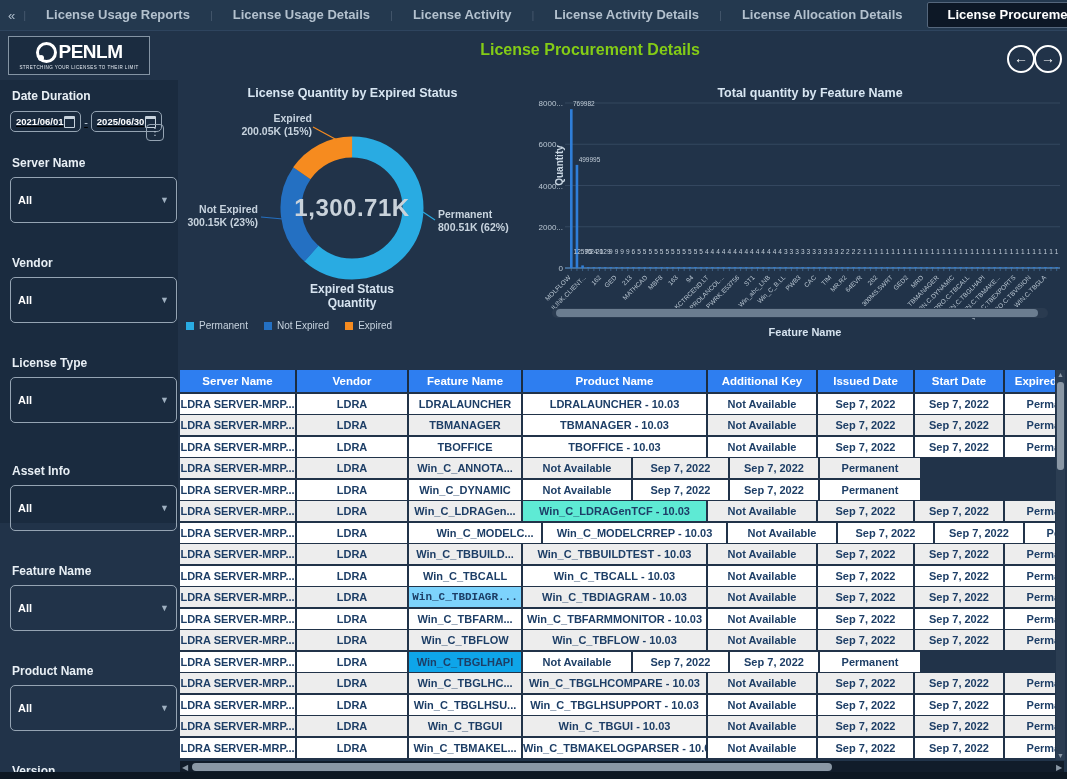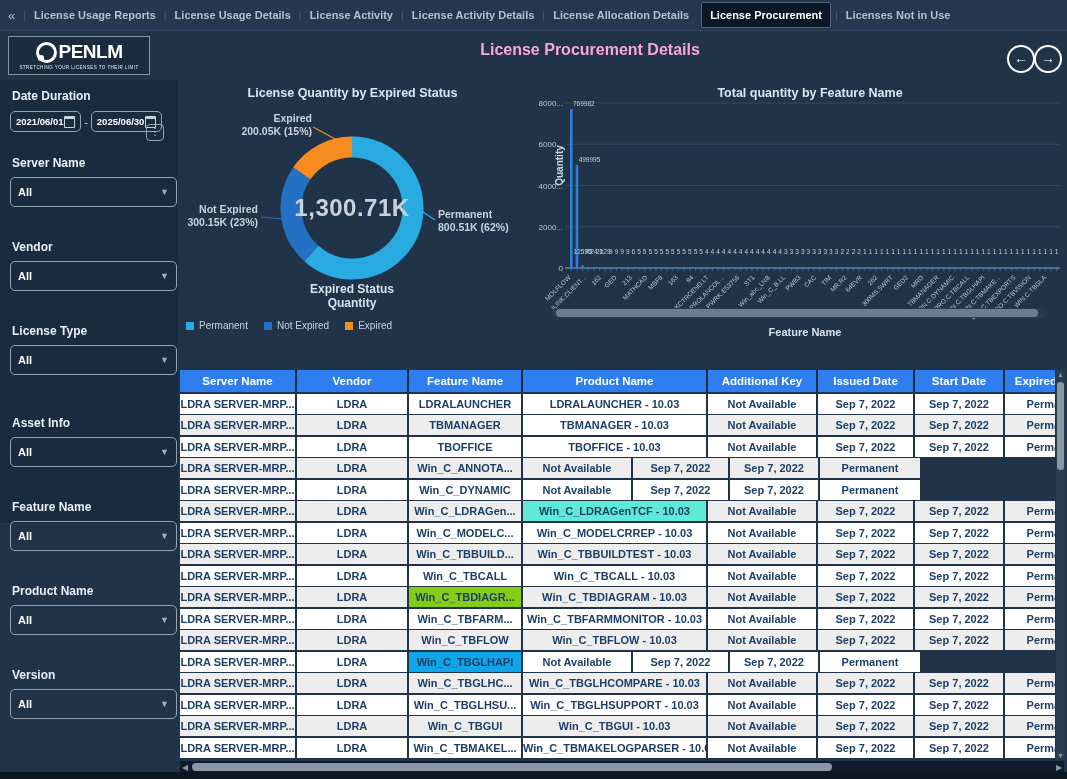--- a/index.html
+++ b/index.html
@@ -2,54 +2,54 @@
 <html><head>
 <meta charset="utf-8">
 <style>
   html,body{margin:0;padding:0;background:#16202e;font-family:"Liberation Sans",sans-serif;}
   .stage{position:relative;width:1067px;height:779px;background:#213349;overflow:hidden;}
 
   
   .tabbar{position:absolute;left:0;top:0;width:1067px;height:30px;background:#24394f;
     display:flex;align-items:center;border-bottom:1px solid #2e445e;white-space:nowrap;overflow:hidden;}
   .tab-collapse,.tab-overflow{color:#aebdcb;font-size:13px;padding:0 8px;cursor:pointer;flex:0 0 auto;}
-  .tab{color:#b3c1ce;font-size:11px;font-weight:600;padding:0 8px;line-height:24px;cursor:pointer;flex:0 0 auto;}
+  .tab{color:#b3c1ce;font-size:13px;font-weight:600;padding:0 20px;line-height:24px;cursor:pointer;flex:0 0 auto;}
   .tab.active{background:#0d1826;color:#ffffff;font-weight:700;border:1px solid #55677c;border-radius:2px;margin:0 4px;}
   .tab-div{color:#46586e;font-size:11px;flex:0 0 auto;}
 
   
   .header{position:absolute;left:0;top:31px;width:1067px;height:49px;background:#213349;}
   .logo{position:absolute;left:8px;top:5px;width:140px;height:37px;background:#1b2c40;
     border:1px solid #8494a4;display:flex;flex-direction:column;align-items:center;justify-content:center;cursor:pointer;}
   .logo-row{display:flex;align-items:center;gap:1px;color:#fff;font-size:19px;font-weight:700;letter-spacing:-0.5px;line-height:18px;}
   .logo-o{display:inline-block;width:15px;height:15px;border:3px solid #fff;border-radius:50%;position:relative;margin-right:1px;}
   .logo-o::after{content:"";position:absolute;left:-1px;bottom:-1px;width:6px;height:6px;background:#fff;border-radius:50%;}
   .tagline{color:#e8eef4;font-size:4.5px;letter-spacing:.45px;margin-top:2px;}
-  .page-title{position:absolute;left:300px;top:10px;width:580px;text-align:center;color:#f9a8d4;
+  .page-title{position:absolute;left:300px;top:10px;width:580px;text-align:center;color:#84cc16;
     font-size:16px;font-weight:700;}
   .nav-circle{position:absolute;top:14px;width:24px;height:24px;border:2px solid #fff;border-radius:50%;
     color:#fff;font-size:14px;line-height:22px;text-align:center;cursor:pointer;font-weight:700;}
   .nav-circle.prev{left:1007px;}
   .nav-circle.next{left:1034px;}
 
   
   .sidebar{position:absolute;left:0;top:80px;width:178px;height:443px;background:#1a2b3f;}
   .flabel{color:#e8eff5;font-size:12px;font-weight:700;margin:0 0 0 12px;}
-  .date-row{display:flex;align-items:center;margin:8px 16px 0 10px;}
+  .date-row{display:flex;align-items:center;margin:8px 16px 0 10px;text-decoration:underline;}
   .date-box{width:70px;height:19px;border:1px solid #95a4b3;border-radius:5px;display:flex;align-items:center;
     justify-content:space-between;padding:0 5px;cursor:pointer;}
   .date-box span.dval{color:#fff;font-size:9.5px;font-weight:700;}
   .cal{display:inline-block;width:9px;height:8px;border:1px solid #c7d2dc;border-top:3px solid #c7d2dc;border-radius:1px;}
   .dash{color:#cdd8e2;margin:0 3px;font-size:11px;}
   .more-btn{position:absolute;left:146px;top:44px;width:16px;height:15px;border:1px solid #95a4b3;border-radius:4px;
     color:#c6d2de;font-size:10px;line-height:14px;text-align:center;cursor:pointer;}
   .fgroup{margin-top:0;}
   .fgroup .flabel{display:block;}
   .dropdown{width:151px;height:20px;margin:7px 0 0 10px;border:1px solid #95a4b3;border-radius:5px;
-    display:flex;align-items:center;justify-content:space-between;padding:4px 7px;cursor:pointer;}
+    display:flex;align-items:center;justify-content:space-between;padding:12px 7px;cursor:pointer;}
   .dropdown .dd-val{color:#fff;font-size:11px;font-weight:700;}
   .dropdown .dd-arrow{color:#9fb0c0;font-size:9px;}
 
   
   .chart-title{position:absolute;color:#d8e6f2;font-size:12.5px;font-weight:700;text-align:center;}
   .donut-center{position:absolute;left:282px;top:194px;width:140px;text-align:center;color:#c9d2da;
     font-size:24px;font-weight:700;letter-spacing:.5px;}
   .callout{position:absolute;color:#c7d3de;font-size:10.5px;font-weight:700;line-height:13px;}
   .donut-caption{position:absolute;left:282px;top:282px;width:140px;text-align:center;color:#d6e3ef;
     font-size:12px;font-weight:700;line-height:14px;}
@@ -607,21 +607,21 @@
         <div class="cell" style="width: 112px; background: rgb(237, 237, 237);">Win_C_LDRAGen...</div>
         <div class="cell" style="width: 183px; background: #5eead4;">Win_C_LDRAGenTCF - 10.03</div>
         <div class="cell" style="width: 108px; background: rgb(237, 237, 237);">Not Available</div>
         <div class="cell" style="width: 95px; background: rgb(237, 237, 237);">Sep 7, 2022</div>
         <div class="cell" style="width: 88px; background: rgb(237, 237, 237);">Sep 7, 2022</div>
         <div class="cell" style="width: 100px; background: rgb(237, 237, 237);">Permanent</div>
       </div>
       <div class="trow">
         <div class="cell" style="width: 115px; background: rgb(255, 255, 255);">LDRA SERVER-MRP...</div>
         <div class="cell" style="width: 110px; background: rgb(255, 255, 255);">LDRA</div>
-        <div class="cell" style="width: 112px; background: rgb(255, 255, 255);">Win_C_MODELC...</div>
+        <div class="cell" style="width: 112px; background: rgb(255, 255, 255); padding-left: 20px;">Win_C_MODELC...</div>
         <div class="cell" style="width: 183px; background: rgb(255, 255, 255);">Win_C_MODELCRREP - 10.03</div>
         <div class="cell" style="width: 108px; background: rgb(255, 255, 255);">Not Available</div>
         <div class="cell" style="width: 95px; background: rgb(255, 255, 255);">Sep 7, 2022</div>
         <div class="cell" style="width: 88px; background: rgb(255, 255, 255);">Sep 7, 2022</div>
         <div class="cell" style="width: 100px; background: rgb(255, 255, 255);">Permanent</div>
       </div>
       <div class="trow">
         <div class="cell" style="width: 115px; background: rgb(237, 237, 237);">LDRA SERVER-MRP...</div>
         <div class="cell" style="width: 110px; background: rgb(237, 237, 237);">LDRA</div>
         <div class="cell" style="width: 112px; background: rgb(237, 237, 237);">Win_C_TBBUILD...</div>
@@ -637,21 +637,21 @@
         <div class="cell" style="width: 112px; background: rgb(255, 255, 255);">Win_C_TBCALL</div>
         <div class="cell" style="width: 183px; background: rgb(255, 255, 255);">Win_C_TBCALL - 10.03</div>
         <div class="cell" style="width: 108px; background: rgb(255, 255, 255);">Not Available</div>
         <div class="cell" style="width: 95px; background: rgb(255, 255, 255);">Sep 7, 2022</div>
         <div class="cell" style="width: 88px; background: rgb(255, 255, 255);">Sep 7, 2022</div>
         <div class="cell" style="width: 100px; background: rgb(255, 255, 255);">Permanent</div>
       </div>
       <div class="trow">
         <div class="cell" style="width: 115px; background: rgb(237, 237, 237);">LDRA SERVER-MRP...</div>
         <div class="cell" style="width: 110px; background: rgb(237, 237, 237);">LDRA</div>
-        <div class="cell" style="width: 112px; background: #84cc16;">Win_C_TBDIAGR...</div>
+        <div class="cell" style="width: 112px; background: #7dd3fc; font-family: Liberation Mono, monospace;">Win_C_TBDIAGR...</div>
         <div class="cell" style="width: 183px; background: rgb(237, 237, 237);">Win_C_TBDIAGRAM - 10.03</div>
         <div class="cell" style="width: 108px; background: rgb(237, 237, 237);">Not Available</div>
         <div class="cell" style="width: 95px; background: rgb(237, 237, 237);">Sep 7, 2022</div>
         <div class="cell" style="width: 88px; background: rgb(237, 237, 237);">Sep 7, 2022</div>
         <div class="cell" style="width: 100px; background: rgb(237, 237, 237);">Permanent</div>
       </div>
       <div class="trow">
         <div class="cell" style="width: 115px; background: rgb(255, 255, 255);">LDRA SERVER-MRP...</div>
         <div class="cell" style="width: 110px; background: rgb(255, 255, 255);">LDRA</div>
         <div class="cell" style="width: 112px; background: rgb(255, 255, 255);">Win_C_TBFARM...</div>

